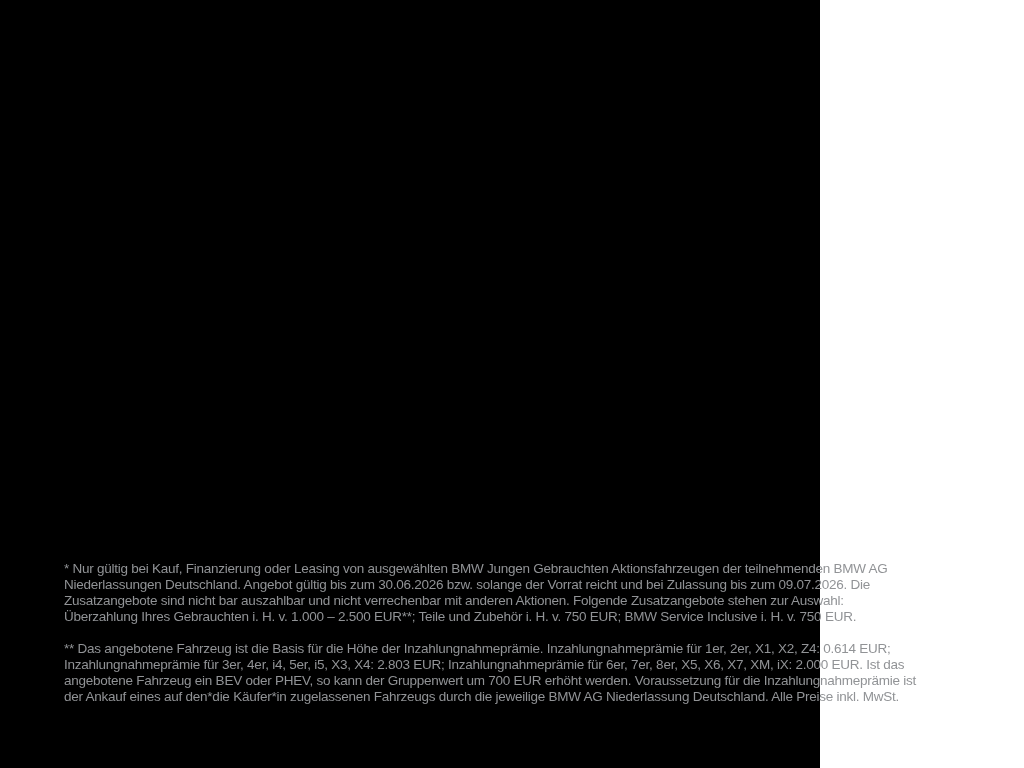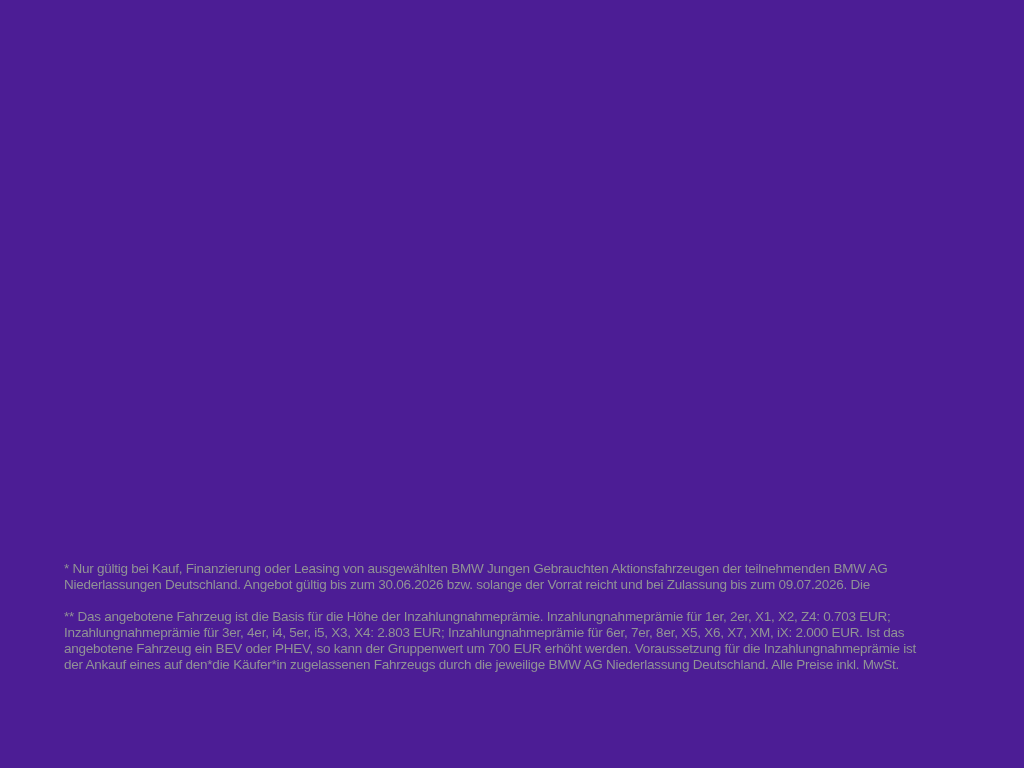--- a/index.html
+++ b/index.html
@@ -5,23 +5,23 @@
   html, body {
     margin: 0;
     padding: 0;
     width: 1024px;
     height: 768px;
     background: #ffffff;
     overflow: hidden;
   }
   .page {
     position: relative;
-    width: 1024px;
+    width: 820px;
     height: 768px;
-    background: #4c1d95;
+    background: #000000;
     font-family: "Liberation Sans", "DejaVu Sans", sans-serif;
   }
   .legal-disclaimer {
     position: absolute;
     left: 64px;
     top: 561px;
     width: 900px;
     color: #919396;
     font-size: 13.5px;
     line-height: 16px;
@@ -41,21 +41,23 @@
   }
 </style>
 </head>
 <body>
 
 <div class="page">
   <div class="legal-disclaimer">
     <div class="footnote">
       <div class="footnote-line">* Nur gültig bei Kauf, Finanzierung oder Leasing von ausgewählten BMW Jungen Gebrauchten Aktionsfahrzeugen der teilnehmenden BMW AG</div>
       <div class="footnote-line">Niederlassungen Deutschland. Angebot gültig bis zum 30.06.2026 bzw. solange der Vorrat reicht und bei Zulassung bis zum 09.07.2026. Die</div>
+      <div class="footnote-line">Zusatzangebote sind nicht bar auszahlbar und nicht verrechenbar mit anderen Aktionen. Folgende Zusatzangebote stehen zur Auswahl:</div>
+      <div class="footnote-line">Überzahlung Ihres Gebrauchten i. H. v. 1.000 – 2.500 EUR**; Teile und Zubehör i. H. v. 750 EUR; BMW Service Inclusive i. H. v. 750 EUR.</div>
     </div>
     <div class="footnote">
-      <div class="footnote-line">** Das angebotene Fahrzeug ist die Basis für die Höhe der Inzahlungnahmeprämie. Inzahlungnahmeprämie für 1er, 2er, X1, X2, Z4: 0.703 EUR;</div>
+      <div class="footnote-line">** Das angebotene Fahrzeug ist die Basis für die Höhe der Inzahlungnahmeprämie. Inzahlungnahmeprämie für 1er, 2er, X1, X2, Z4: 0.614 EUR;</div>
       <div class="footnote-line">Inzahlungnahmeprämie für 3er, 4er, i4, 5er, i5, X3, X4: 2.803 EUR; Inzahlungnahmeprämie für 6er, 7er, 8er, X5, X6, X7, XM, iX: 2.000 EUR. Ist das</div>
       <div class="footnote-line">angebotene Fahrzeug ein BEV oder PHEV, so kann der Gruppenwert um 700 EUR erhöht werden. Voraussetzung für die Inzahlungnahmeprämie ist</div>
       <div class="footnote-line">der Ankauf eines auf den*die Käufer*in zugelassenen Fahrzeugs durch die jeweilige BMW AG Niederlassung Deutschland. Alle Preise inkl. MwSt.</div>
     </div>
   </div>
 </div>
 
 </body></html>

